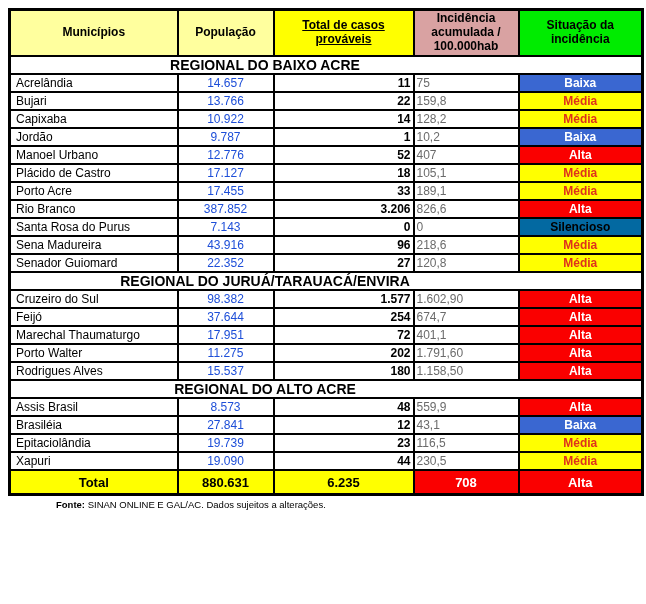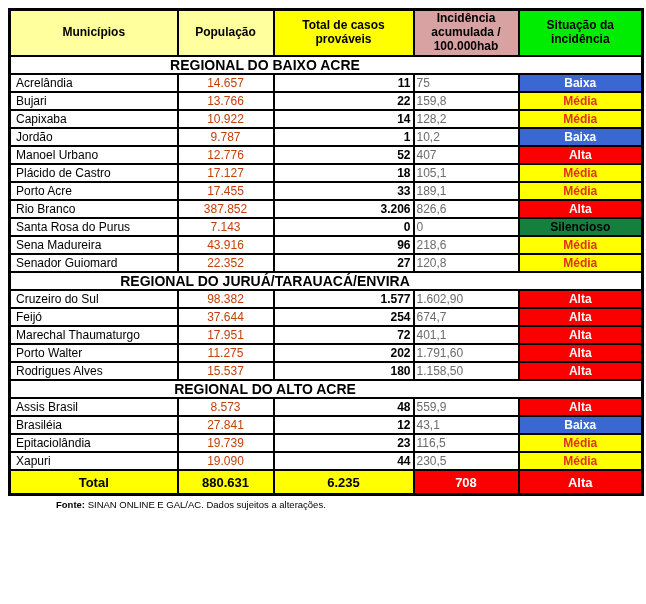--- a/index.html
+++ b/index.html
@@ -21,32 +21,32 @@
     overflow:hidden;
     white-space:nowrap;
   }
   table{border:3px solid #000;}
   th{
     font-size:12px;font-weight:bold;color:#000;
     text-align:center;height:44px;line-height:1.15;
     white-space:normal;
   }
   th.pale{background:#FFFF9E;}
-  th.bright{background:#FFFF00;}
+  th.bright{background:#FFFF00;text-decoration:underline;}
   th.pink{background:#D9A2A2;}
   th.green{background:#00EC00;}
   tr.section-row td{
     height:16px;
     font-size:14px;font-weight:bold;color:#000;
     text-align:center;background:#ffffff;
     padding-right:124px;
   }
   tr.data-row td{height:16px;font-size:12px;background:#ffffff;}
   td.c-name{text-align:left;padding-left:5px;color:#000;}
-  td.c-pop{text-align:center;color:#c2410c;}
+  td.c-pop{text-align:center;color:#1d4ed8;}
   td.c-cases{text-align:right;font-weight:bold;color:#000;}
   td.c-inc{text-align:left;color:#6B6B6B;}
   td.c-status{text-align:center;font-weight:bold;font-size:12px;}
   .st-baixa{background:#3A67D1;color:#FFFFFF;}
   .st-media{background:#FFFF00;color:#DE321C;}
   .st-alta{background:#FA0000;color:#FFFFFF;}
   .st-silencioso{background:#2FAE4C;color:#000000;}
   tr.total-row td{
     height:22px;font-size:13px;font-weight:bold;text-align:center;
   }
@@ -137,21 +137,21 @@
           <td class="c-pop">387.852</td>
           <td class="c-cases">3.206</td>
           <td class="c-inc">826,6</td>
           <td class="c-status st-alta" style="background: rgb(250, 0, 0); color: rgb(255, 255, 255);">Alta</td>
         </tr>
         <tr class="data-row">
           <td class="c-name">Santa Rosa do Purus</td>
           <td class="c-pop">7.143</td>
           <td class="c-cases">0</td>
           <td class="c-inc">0</td>
-          <td class="c-status st-silencioso" style="background: #15803d; color: rgb(0, 0, 0);">Silencioso</td>
+          <td class="c-status st-silencioso" style="background: #0369a1; color: rgb(0, 0, 0);">Silencioso</td>
         </tr>
         <tr class="data-row">
           <td class="c-name">Sena Madureira</td>
           <td class="c-pop">43.916</td>
           <td class="c-cases">96</td>
           <td class="c-inc">218,6</td>
           <td class="c-status st-media" style="background: rgb(255, 255, 0); color: rgb(222, 50, 28);">Média</td>
         </tr>
         <tr class="data-row">
           <td class="c-name">Senador Guiomard</td>

